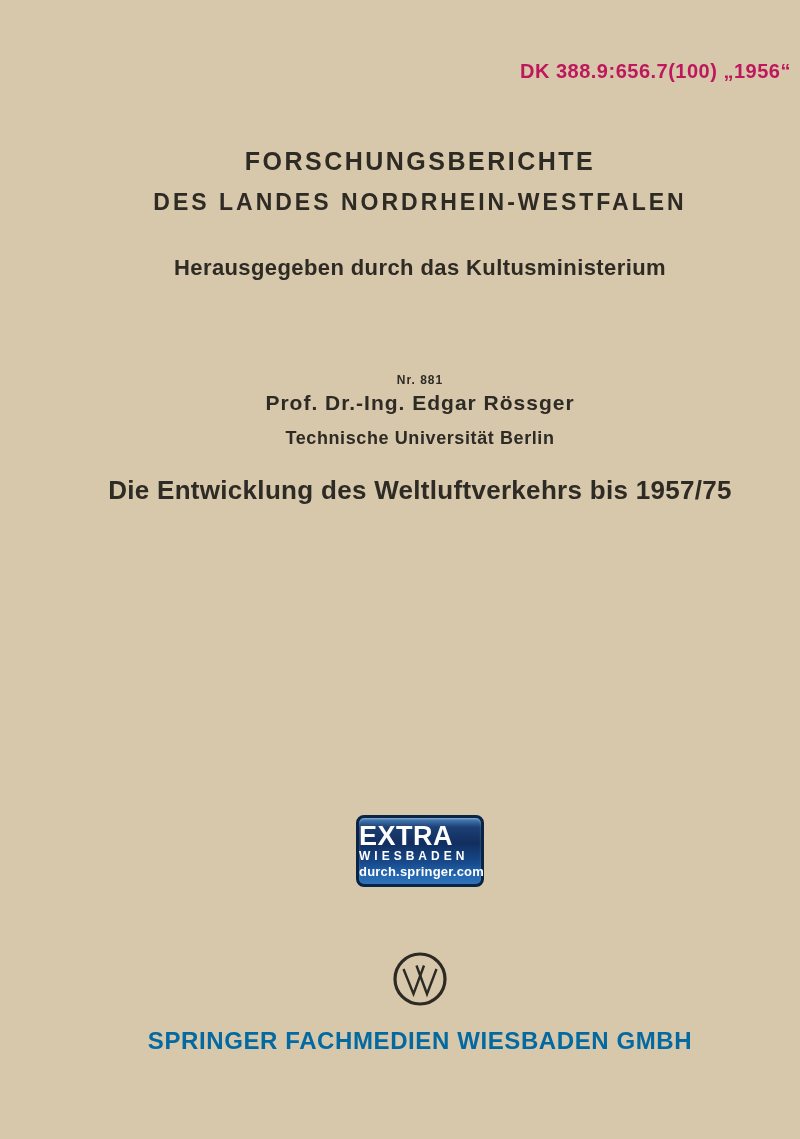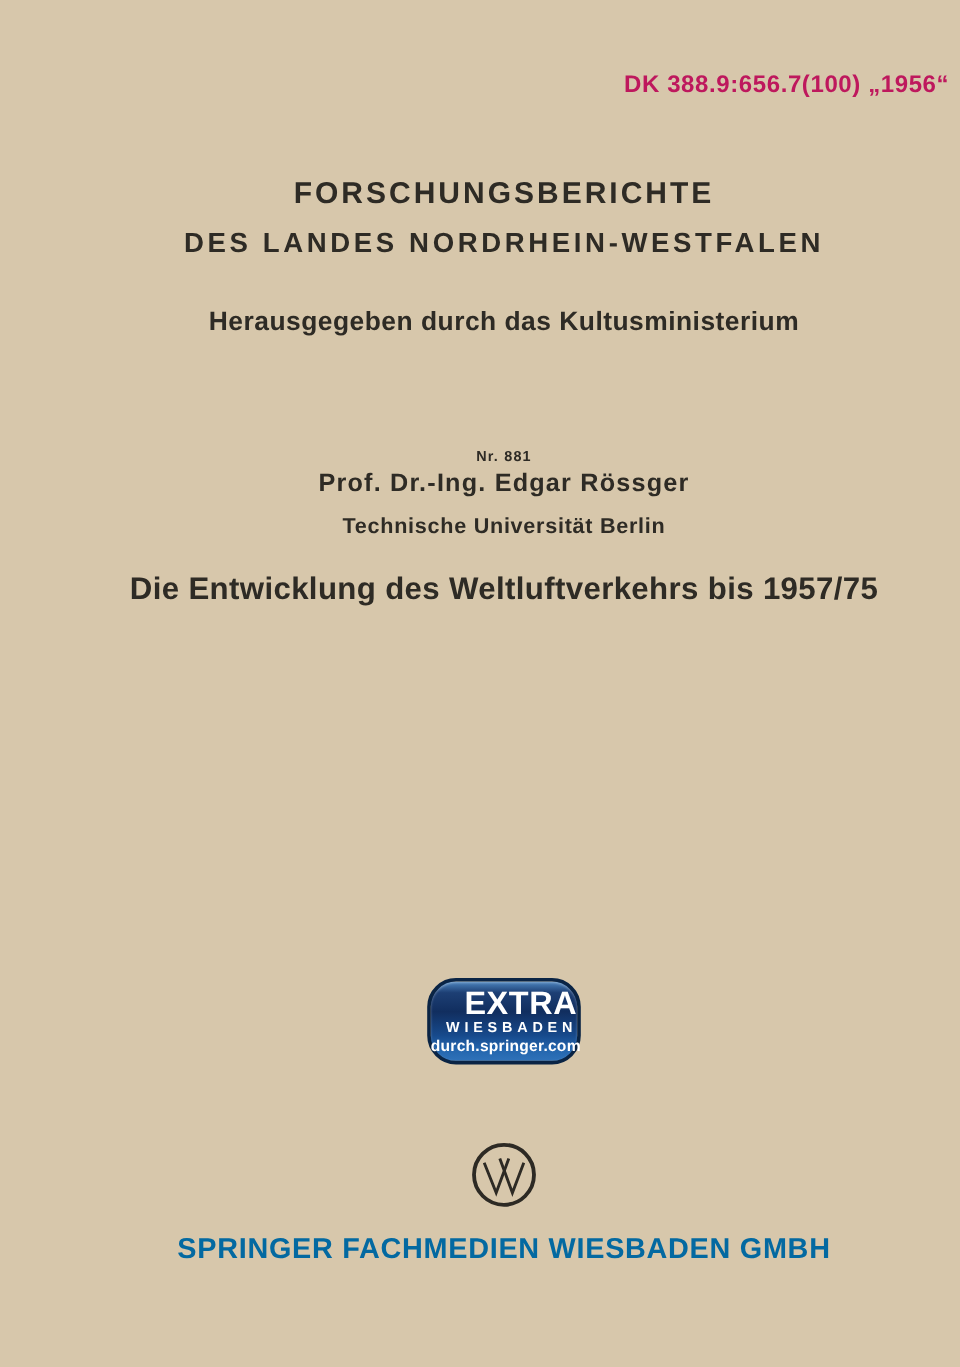--- a/index.html
+++ b/index.html
@@ -29,27 +29,27 @@
   .note    { top: 255px; font-size: 22px; font-weight: 700; letter-spacing: 0.4px; }
   .nr      { top: 341px; font-size: 12px; font-weight: 700; letter-spacing: 1px; margin-top: 32px; }
   .author  { top: 391px; font-size: 21px; font-weight: 700; letter-spacing: 1px; }
   .affil   { top: 428px; font-size: 18px; font-weight: 700; letter-spacing: 0.6px; }
   .title   { top: 475px; font-size: 26px; font-weight: 700; letter-spacing: 0.3px; }
 
   .badge-row { top: 815px; }
   .badge {
     display: inline-block;
     width: 122px; height: 61px;
-    border-radius: 24px;
+    border-radius: 8px;
     border: 3px solid #0a2444;
     background: linear-gradient(180deg,
       #4c85bf 0%, #1d3f74 14%, #112e5f 38%,
       #174a8c 68%, #2365ad 85%, #2f72b9 100%);
     box-shadow: inset 0 1px 2px rgba(255,255,255,0.35);
-    text-align: right;
+    text-align: left;
     color: #ffffff;
     cursor: pointer;
     padding-top: 5px;
   }
   .badge .w1 { font-size: 27px; font-weight: 700; line-height: 26px; letter-spacing: 0.5px; }
   .badge .w2 { font-size: 12px; font-weight: 700; line-height: 14px; letter-spacing: 4px; }
   .badge .w3 { font-size: 13px; font-weight: 700; line-height: 17px; letter-spacing: 0.2px; }
 
   .logo-row { top: 950px; }
   .logo-row svg { display: inline-block; }

